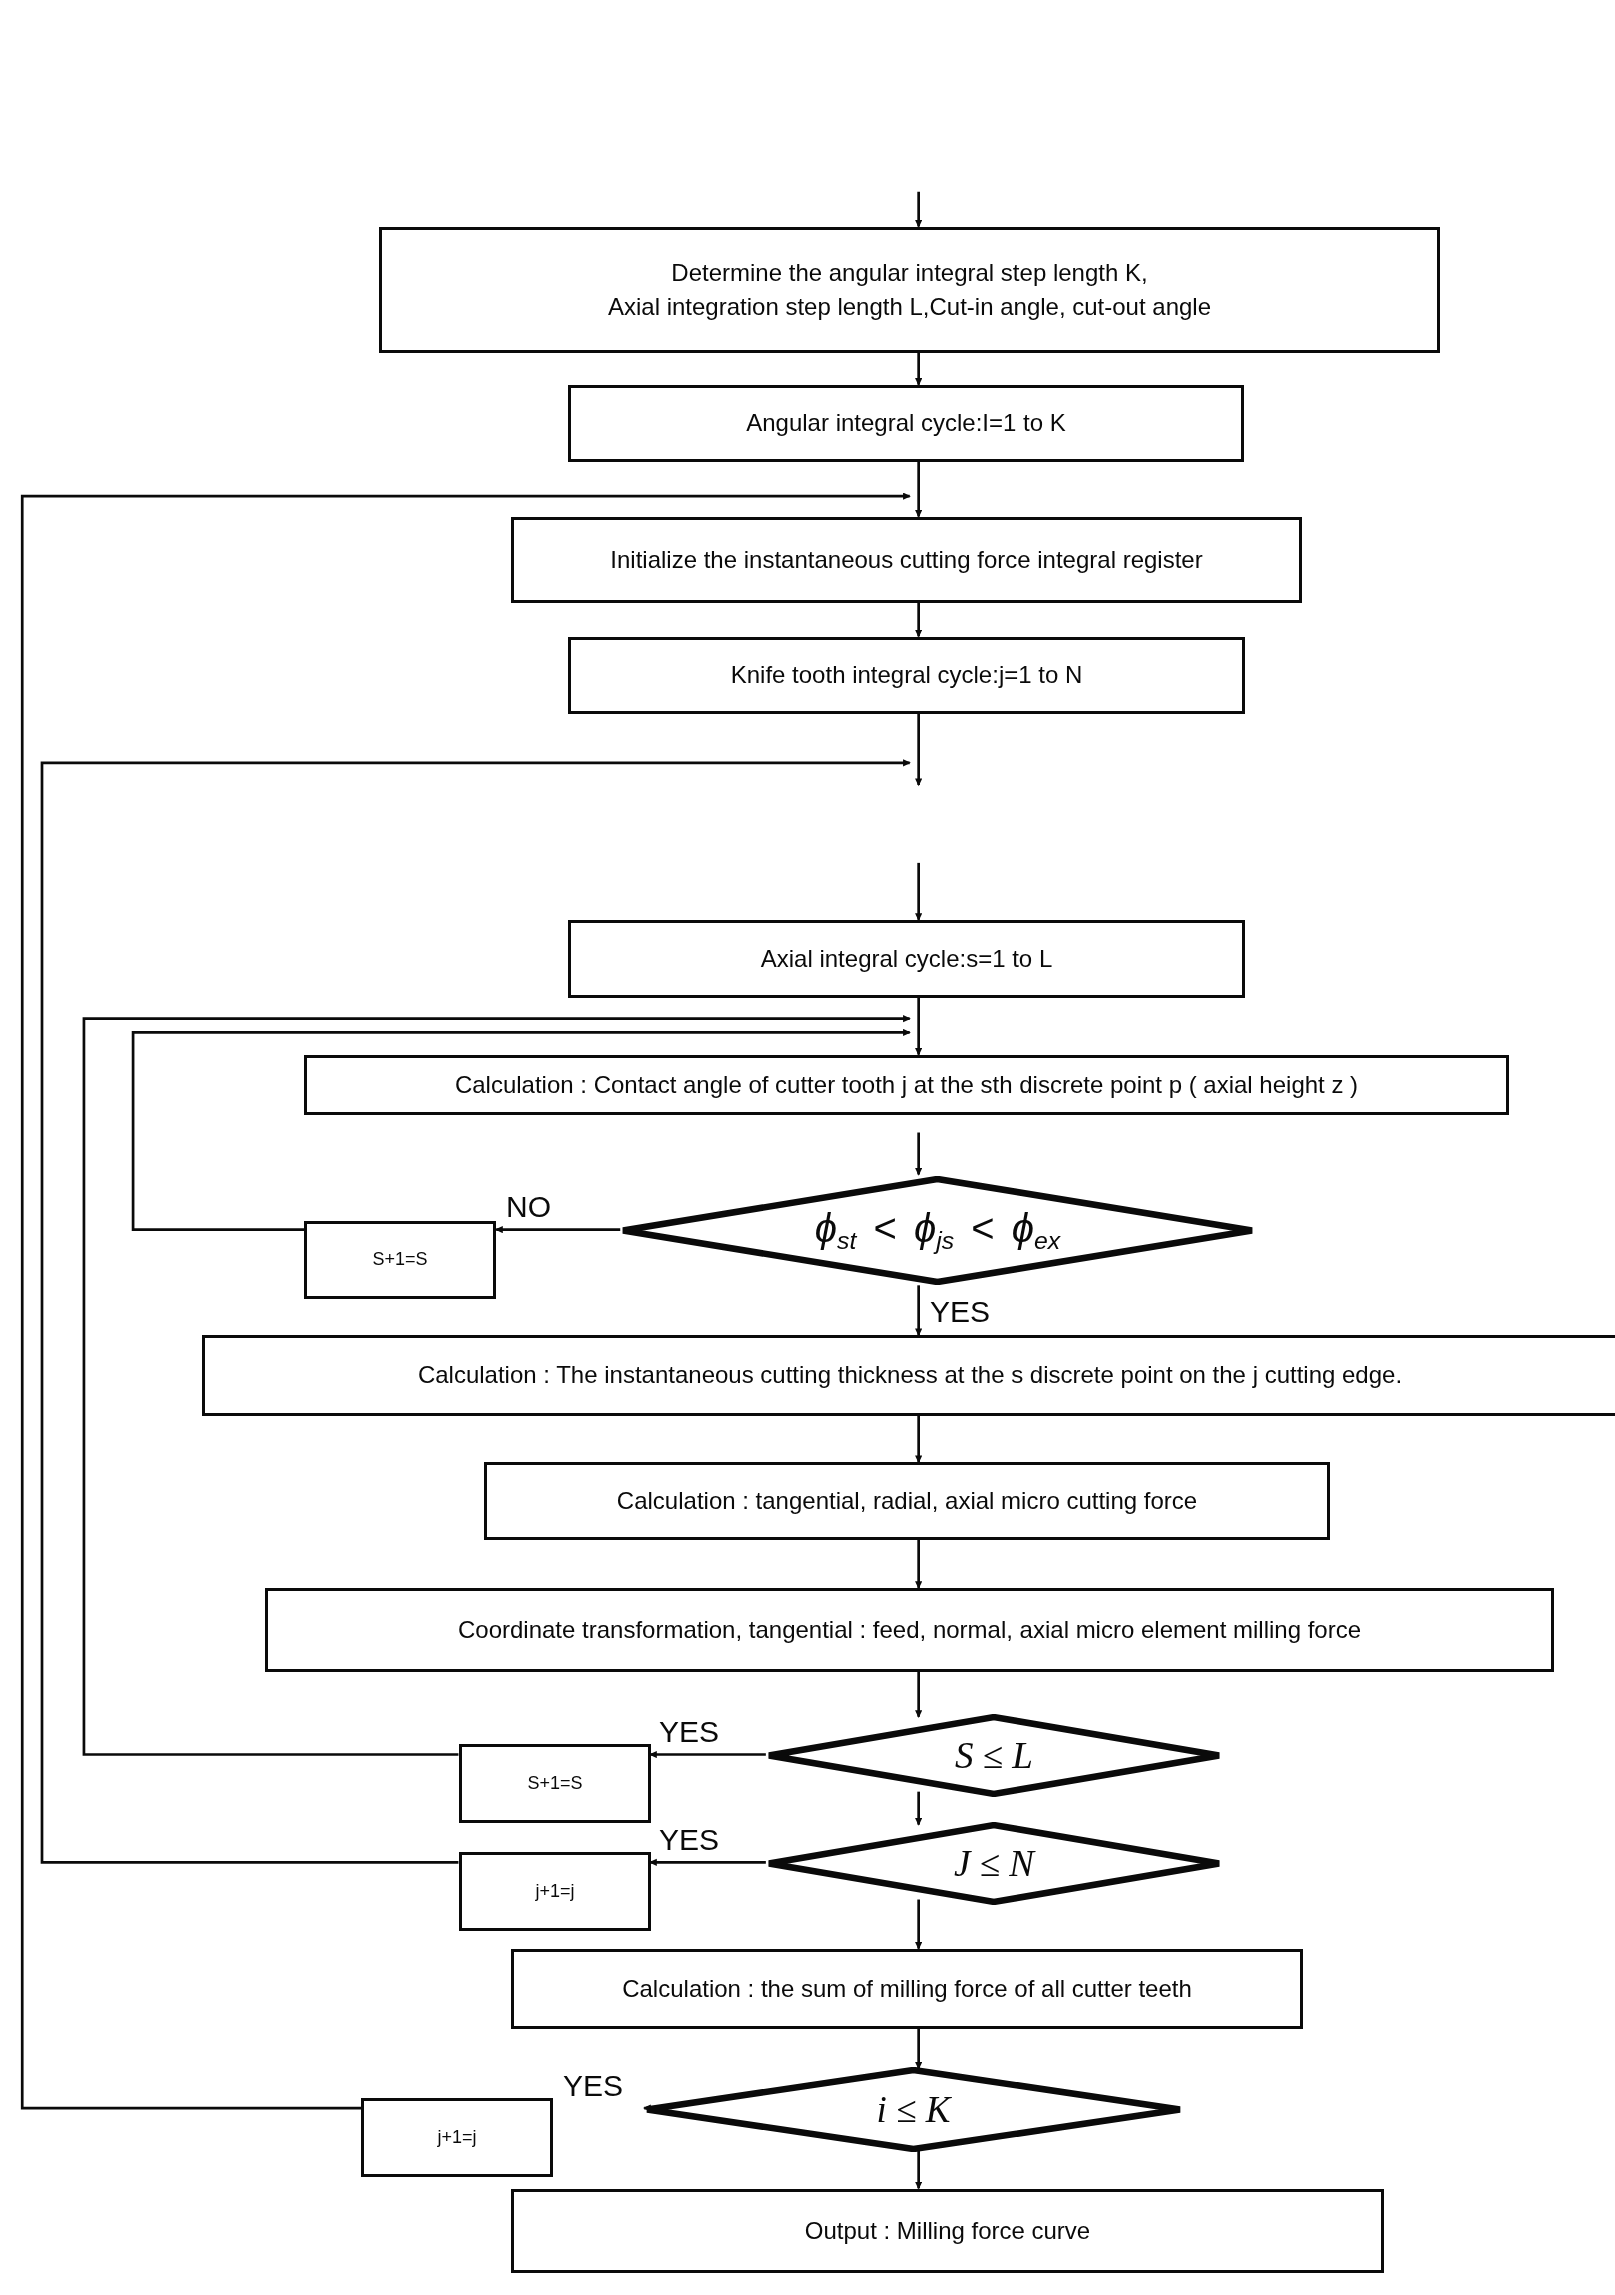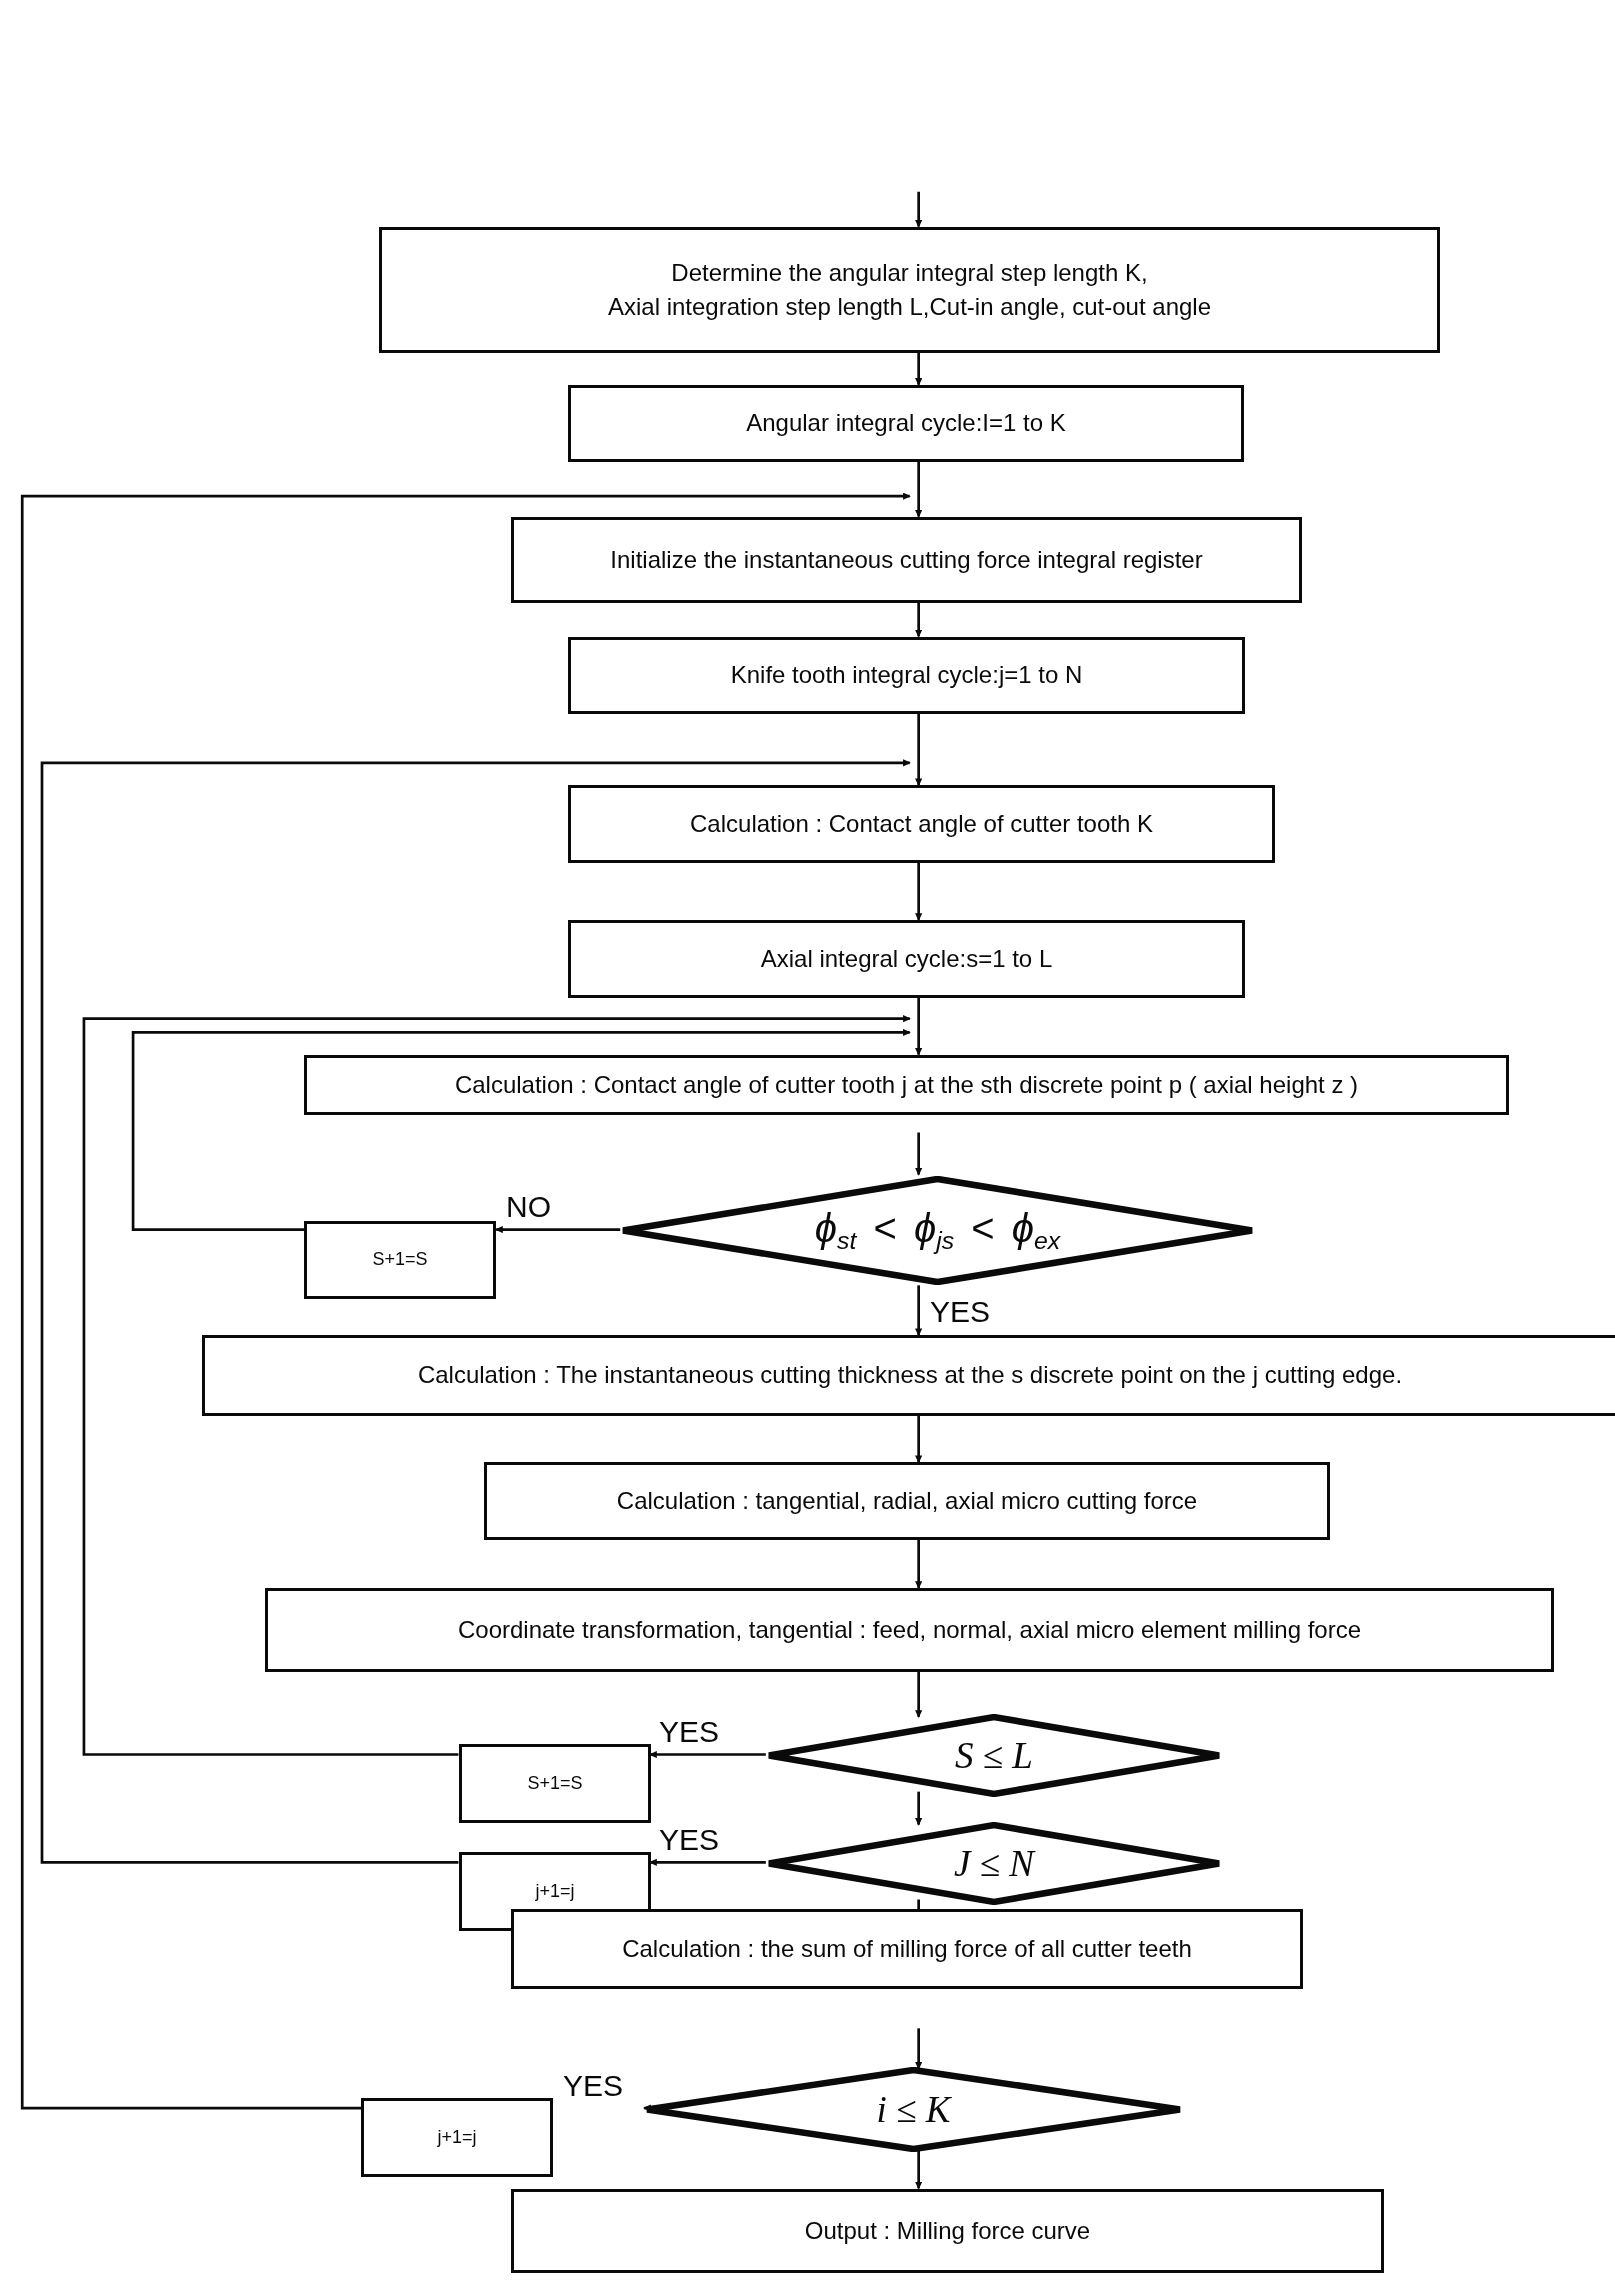--- a/index.html
+++ b/index.html
@@ -77,23 +77,20 @@
   </div>
 
   <div class="node proc" style="left:511px;top:517px;width:791px;height:86px;">
     <span>Initialize the instantaneous cutting force integral register</span>
   </div>
 
   <div class="node proc" style="left:568px;top:637px;width:677px;height:77px;">
     <span>Knife tooth integral cycle:j=1 to N</span>
   </div>
 
-  <div class="node proc" style="left:568px;top:785px;width:707px;height:78px;">
-    <span>Calculation : Contact angle of cutter tooth K</span>
-  </div>
 
   <div class="node proc" style="left:568px;top:920px;width:677px;height:78px;">
     <span>Axial integral cycle:s=1 to L</span>
   </div>
 
   <div class="node proc" style="left:304px;top:1055px;width:1205px;height:60px;">
     <span>Calculation : Contact angle of cutter tooth j at the sth discrete point p ( axial height z )</span>
   </div>
 
   <div class="node small" style="left:304px;top:1192px;width:192px;height:78px;">
@@ -113,21 +110,21 @@
   </div>
 
   <div class="node small" style="left:459px;top:1715px;width:192px;height:79px;">
     <span>S+1=S</span>
   </div>
 
   <div class="node small" style="left:459px;top:1823px;width:192px;height:79px;">
     <span>j+1=j</span>
   </div>
 
-  <div class="node proc" style="left:511px;top:1909px;width:792px;height:80px;">
+  <div class="node proc" style="left:511px;top:1949px;width:792px;height:80px;">
     <span>Calculation : the sum of milling force of all cutter teeth</span>
   </div>
 
   <div class="node small" style="left:361px;top:2069px;width:192px;height:79px;">
     <span>j+1=j</span>
   </div>
 
   <div class="node proc" style="left:511px;top:2189px;width:873px;height:84px;">
     <span>Output : Milling force curve</span>
   </div>

